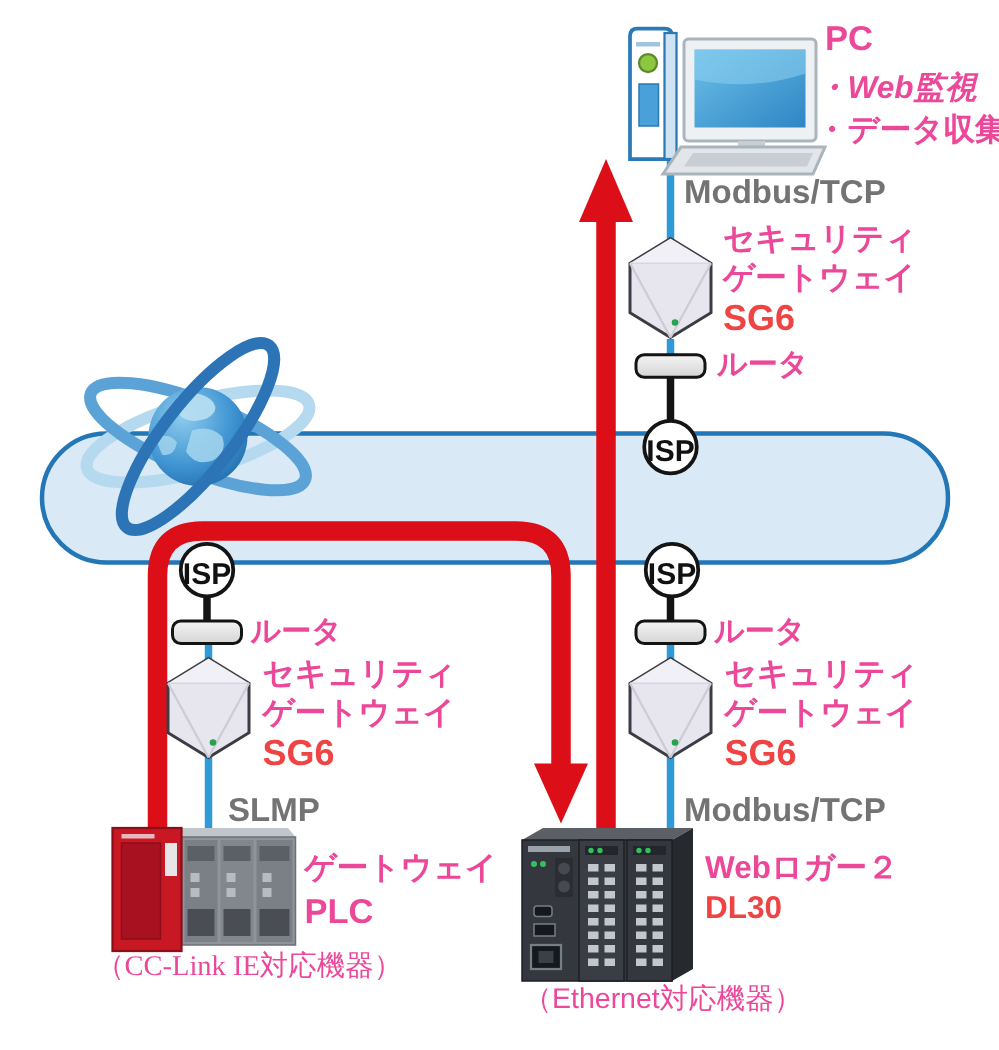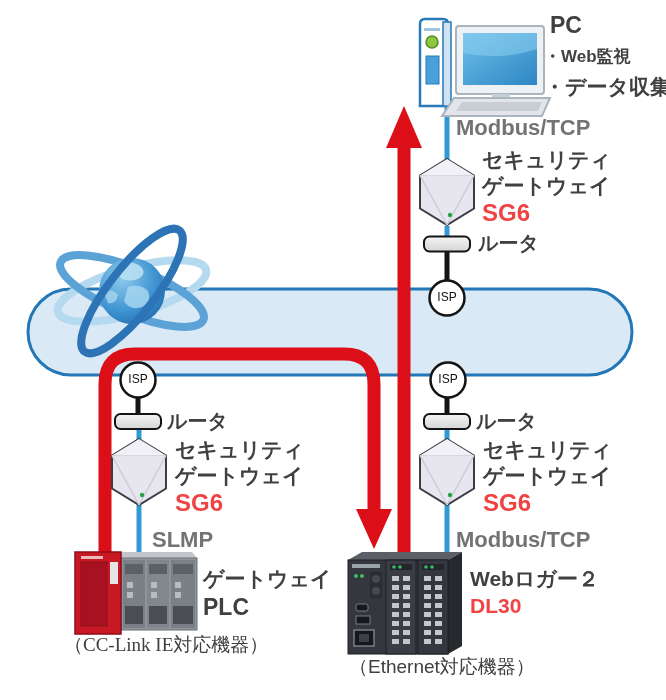--- a/index.html
+++ b/index.html
@@ -1,27 +1,27 @@
 <!DOCTYPE html>
 <html><head>
 <meta charset="utf-8">
 <style>
   html,body{margin:0;padding:0;background:#ffffff;}
   #stage{
     position:relative;width:666px;height:700px;background:#ffffff;overflow:hidden;
     font-family:"Liberation Sans","DejaVu Sans",sans-serif;
   }
   #diagram-svg{position:absolute;left:0;top:0;}
-  .lbl{position:absolute;white-space:nowrap;color:#404040;line-height:1.15;}
+  .lbl{position:absolute;white-space:nowrap;color:#ec4899;line-height:1.15;}
   .b{font-weight:700;}
   .m{font-weight:500;}
   .blue{color:#737373;}
   .green{color:#ef4444;}
   .ibl{color:#1b8ed3;}
-  .isp-lbl{position:absolute;width:36px;text-align:center;font-size:12px;font-weight:400;color:#111;}
+  .isp-lbl{position:absolute;width:36px;text-align:center;font-size:20px;font-weight:700;color:#111;}
 </style>
 </head>
 <body>
 
 <div id="stage">
 
   <svg id="diagram-svg" width="666" height="700" viewBox="0 0 666 700">
     <defs>
       <linearGradient id="routerGrad" x1="0" y1="0" x2="0" y2="1">
         <stop offset="0" stop-color="#f4f4f4"></stop>
@@ -194,21 +194,21 @@
           <rect x="87" y="69" width="7" height="5"></rect>
         <rect x="76" y="78" width="7" height="5"></rect>
           <rect x="87" y="78" width="7" height="5"></rect>
         <rect x="76" y="87" width="7" height="5"></rect>
           <rect x="87" y="87" width="7" height="5"></rect>
       </g>
     </g>
   </svg>
 
   <div class="lbl b" style="left:550px;top:12px;font-size:23px;">PC</div>
-  <div class="lbl b" style="left:544px;top:47px;font-size:17px;">・Web監視</div>
+  <div class="lbl b" style="left:544px;top:47px;font-size:21px;font-style:italic;">・Web監視</div>
   <div class="lbl b" style="left:544px;top:75px;font-size:21px;">・データ収集</div>
 
   <div class="lbl b blue" style="left:456px;top:115px;font-size:22px;">Modbus/TCP</div>
 
   <div class="lbl b" style="left:482px;top:148px;font-size:21px;">セキュリティ</div>
   <div class="lbl b" style="left:482px;top:174px;font-size:21px;">ゲートウェイ</div>
   <div class="lbl b green" style="left:482px;top:199px;font-size:24px;">SG6</div>
 
   <div class="lbl b" style="left:478px;top:232px;font-size:20px;">ルータ</div>
 

